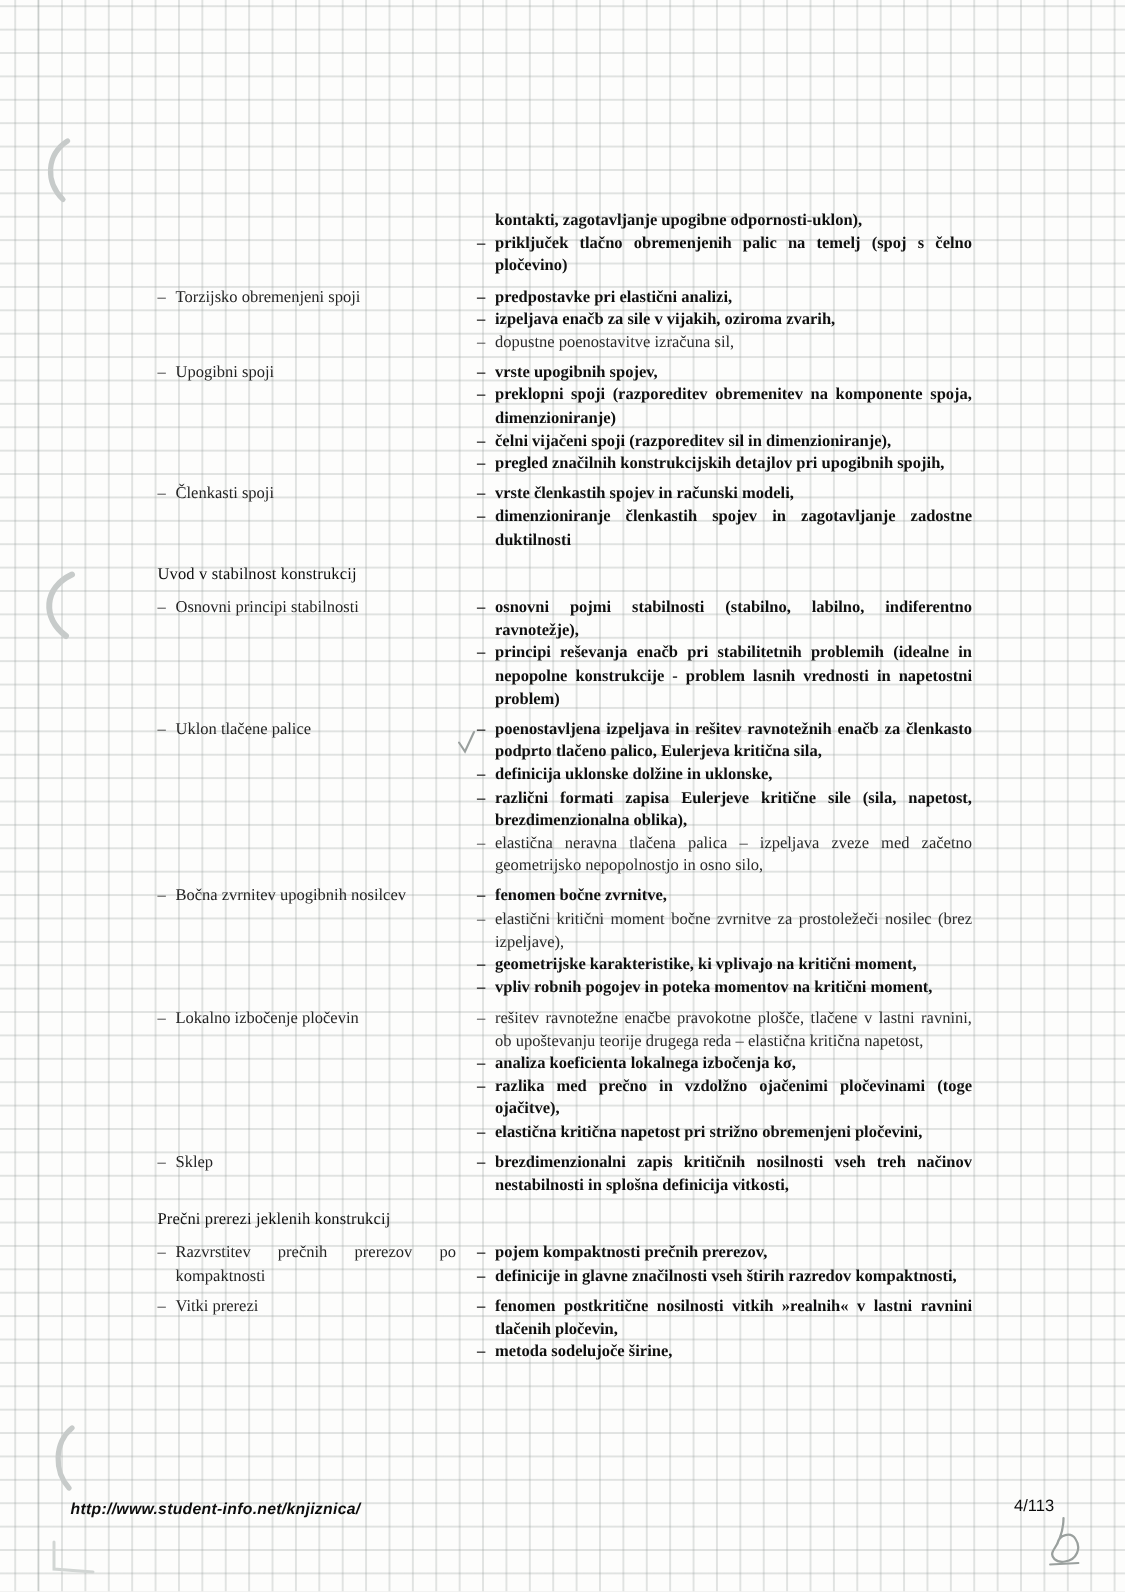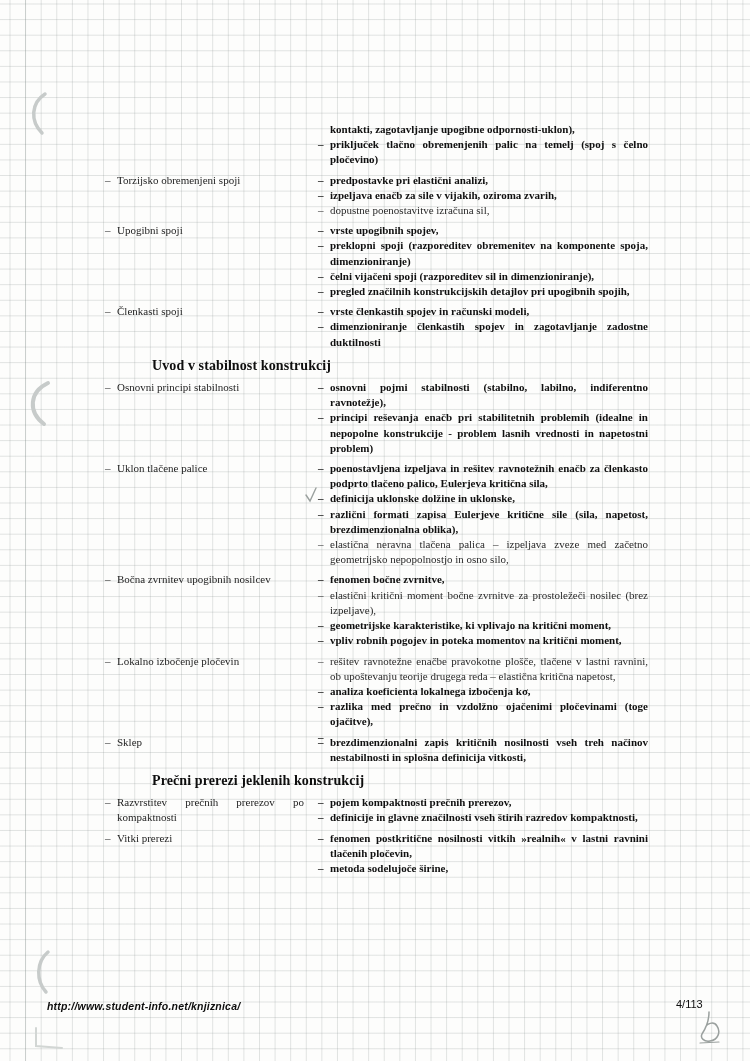--- a/index.html
+++ b/index.html
@@ -9,23 +9,23 @@
     background-image:
       linear-gradient(to right, rgba(150,158,156,.28) 1px, transparent 1px),
       linear-gradient(to bottom, rgba(150,158,156,.28) 1px, transparent 1px);
     background-size:15.6px 15.6px;
     background-position:9.5px 3.5px;
     font-family:"Liberation Serif", serif;
     color:#1c1c1c;
   }
   .margin-line{position:absolute;left:25px;top:0;width:1px;height:100%;background:rgba(120,130,128,.22);}
   .content{position:absolute;left:105px;top:122px;width:543px;font-size:11px;line-height:15.2px;}
-  .section-heading{font-weight:bold;font-size:14px;color:#0e0e0e;margin:8px 0 7px 0;letter-spacing:.1px;padding-left:47px;}
+  .section-heading{font-weight:normal;font-size:11px;color:#0e0e0e;margin:8px 0 7px 0;letter-spacing:.1px;}
   .row{display:flex;margin-top:5px;}
-  .section:first-child .row:first-child{margin-top:0;justify-content:flex-end;}
+  .section:first-child .row:first-child{margin-top:18px;justify-content:flex-end;}
   .left-cell{flex:0 0 213px;width:213px;box-sizing:border-box;padding-right:14px;}
   .topic{position:relative;padding-left:12px;text-align:justify;color:#242424;}
   .right-cell{flex:1;min-width:0;}
   .detail{position:relative;padding-left:12px;text-align:justify;color:#2a2a2a;}
   .detail.bold{font-weight:bold;color:#101010;}
   .dash{position:absolute;left:0;top:0;}
   .footer-url{position:absolute;left:47px;top:1000px;font-family:"Liberation Sans",sans-serif;font-weight:bold;font-size:10.5px;color:#0d0d0d;letter-spacing:.2px;font-style:italic;}
   .footer-page{position:absolute;left:676px;top:998px;font-family:"Liberation Sans",sans-serif;font-weight:normal;font-size:11px;color:#0d0d0d;}
   .mark{position:absolute;pointer-events:none;}
 </style>
@@ -109,21 +109,21 @@
           </div>
         </div>
         <div class="row">
           <div class="left-cell">
             <div class="topic"><span class="dash">–</span><span>Lokalno izbočenje pločevin</span></div>
           </div>
           <div class="right-cell">
             <div class="detail"><span class="dash">–</span><span>rešitev ravnotežne enačbe pravokotne plošče, tlačene v lastni ravnini, ob upoštevanju teorije drugega reda – elastična kritična napetost,</span></div>
             <div class="detail bold"><span class="dash">–</span><span>analiza koeficienta lokalnega izbočenja kσ,</span></div>
             <div class="detail bold"><span class="dash">–</span><span>razlika med prečno in vzdolžno ojačenimi pločevinami (toge ojačitve),</span></div>
-            <div class="detail bold"><span class="dash">–</span></div>
+            <div class="detail bold"><span class="dash">–</span><span>elastična kritična napetost pri strižno obremenjeni pločevini,</span></div>
           </div>
         </div>
         <div class="row">
           <div class="left-cell">
             <div class="topic"><span class="dash">–</span><span>Sklep</span></div>
           </div>
           <div class="right-cell">
             <div class="detail bold"><span class="dash">–</span><span>brezdimenzionalni zapis kritičnih nosilnosti vseh treh načinov nestabilnosti in splošna definicija vitkosti,</span></div>
           </div>
         </div>

